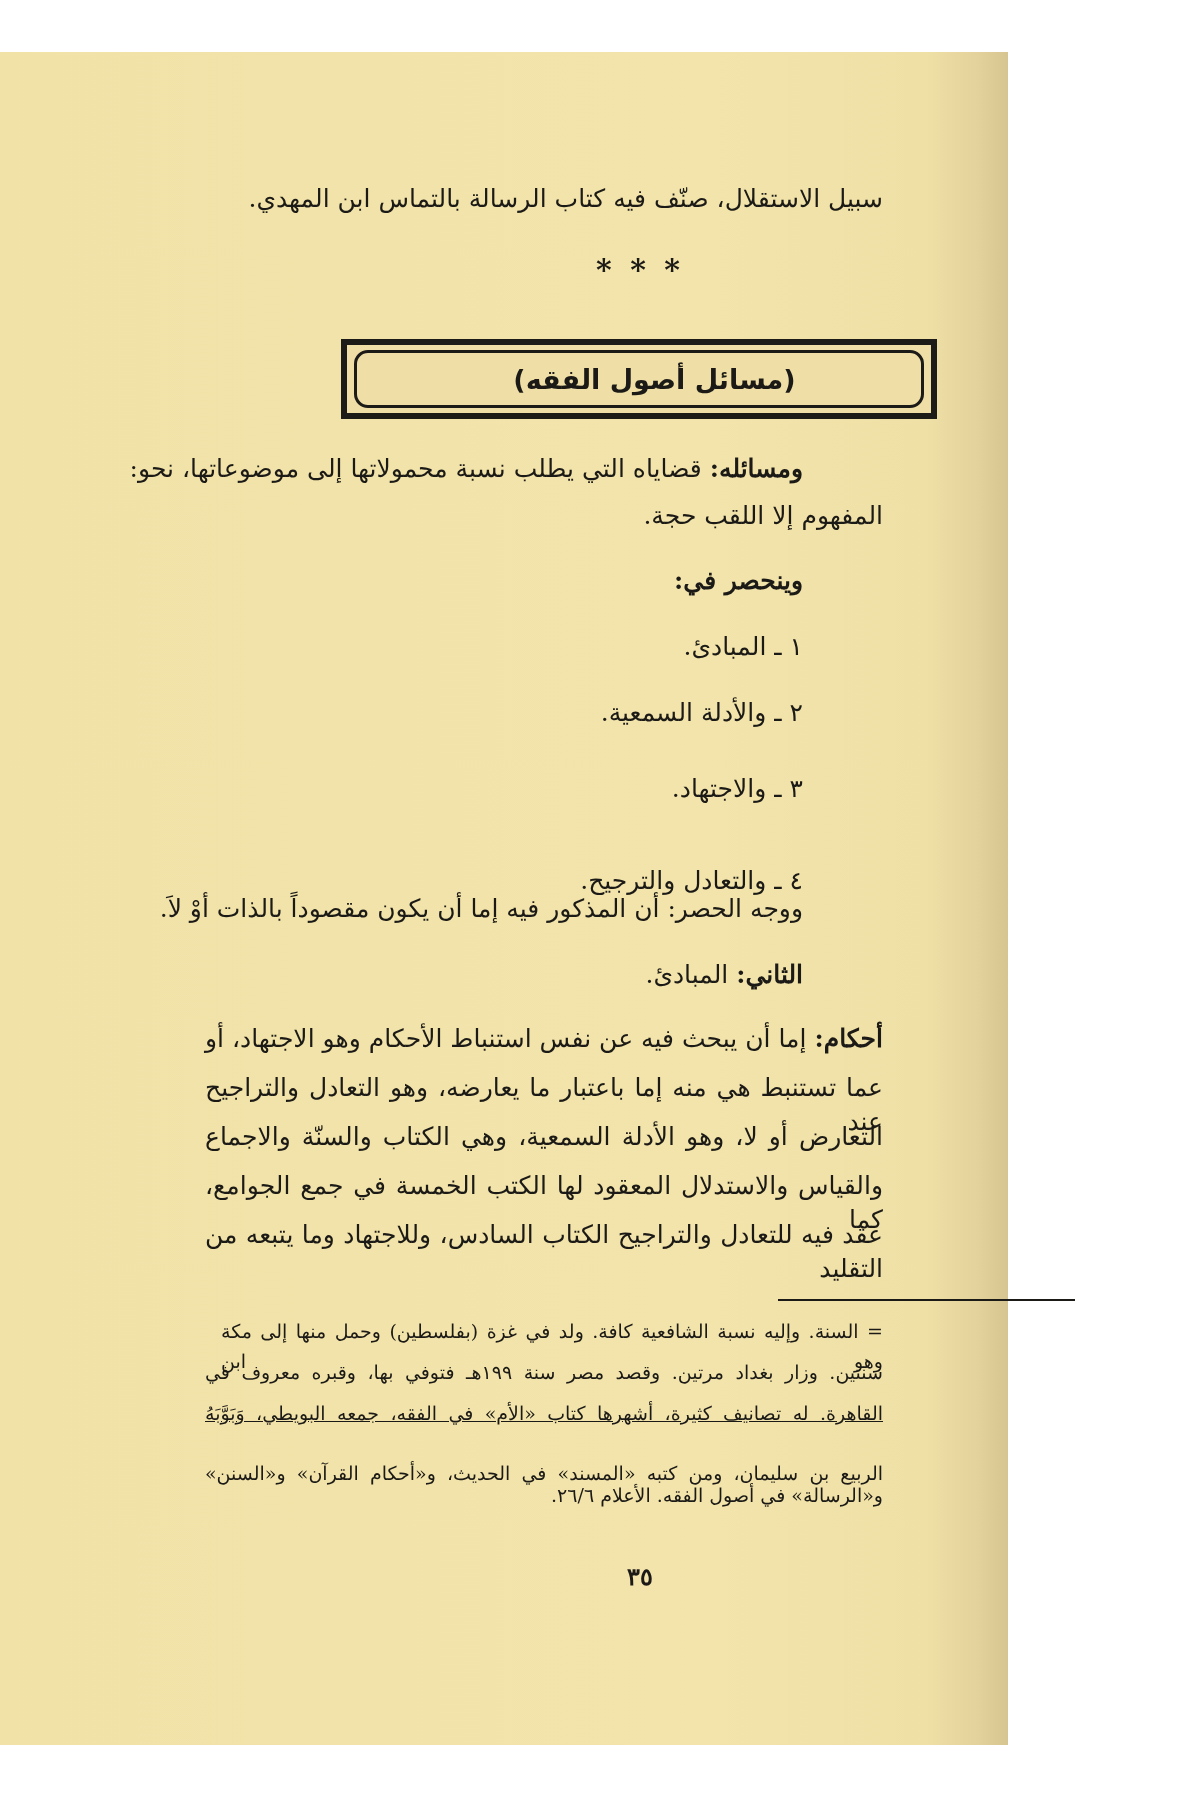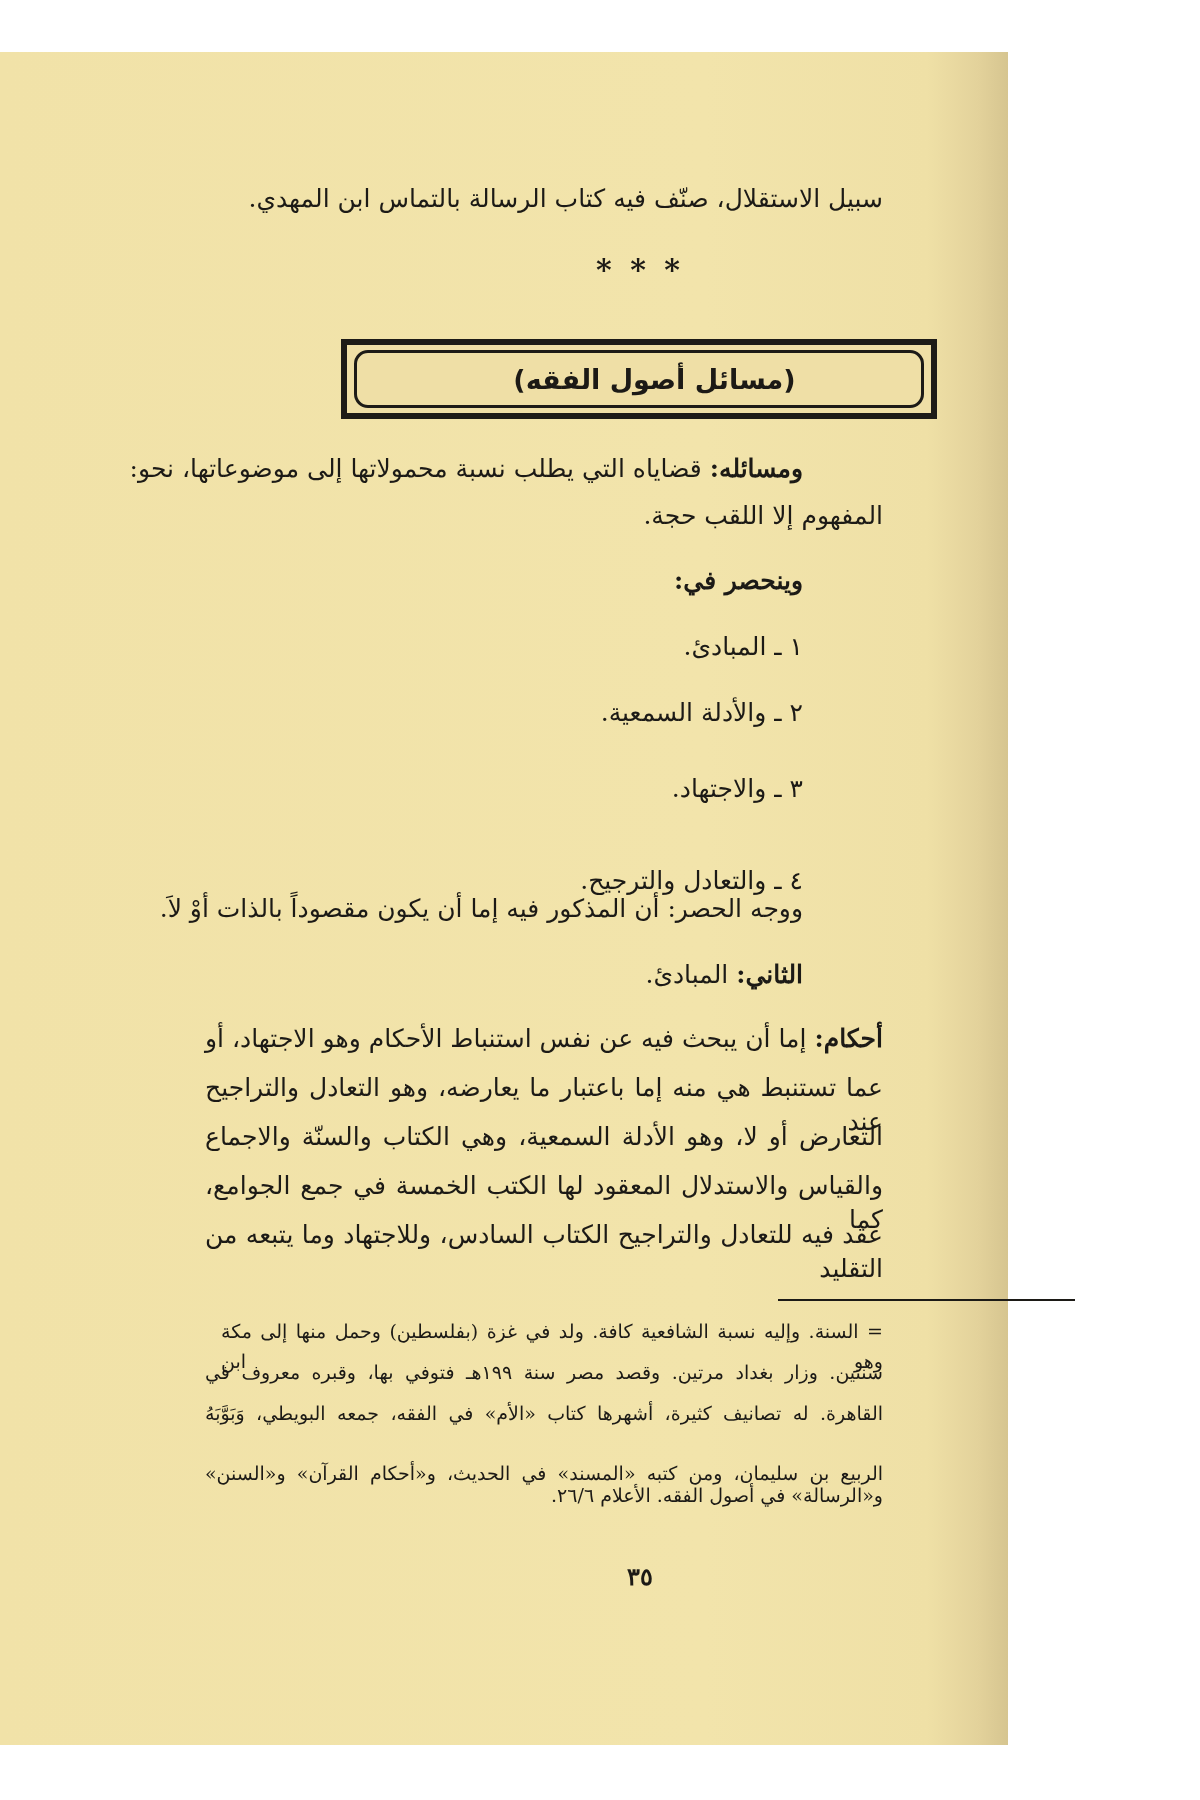--- a/index.html
+++ b/index.html
@@ -136,18 +136,18 @@
   </div>
   <div class="line just" style="right:125px; left:205px; top:1019px;">عما تستنبط هي منه إما باعتبار ما يعارضه، وهو التعادل والتراجيح عند</div>
   <div class="line just" style="right:125px; left:205px; top:1068px;">التعارض أو لا، وهو الأدلة السمعية، وهي الكتاب والسنّة والاجماع</div>
   <div class="line just" style="right:125px; left:205px; top:1117px;">والقياس والاستدلال المعقود لها الكتب الخمسة في جمع الجوامع، كما</div>
   <div class="line just" style="right:125px; left:205px; top:1166px;">عقد فيه للتعادل والتراجيح الكتاب السادس، وللاجتهاد وما يتبعه من التقليد</div>
 
   <div class="footnote-rule"></div>
 
   <div class="line fn just" style="right:125px; left:189px; top:1264px;margin-left:32px;">= السنة. وإليه نسبة الشافعية كافة. ولد في غزة (بفلسطين) وحمل منها إلى مكة وهو ابن</div>
   <div class="line fn just" style="right:125px; left:205px; top:1305px;">سنتين. وزار بغداد مرتين. وقصد مصر سنة ١٩٩هـ فتوفي بها، وقبره معروف في</div>
-  <div class="line fn just" style="right:125px; left:205px; top:1346px;">القاهرة. له تصانيف كثيرة، أشهرها كتاب «الأم» في الفقه، جمعه البويطي، وَبَوَّبَهُ</div>
+  <div class="line fn just" style="right:125px; left:205px; top:1346px;text-decoration:underline;">القاهرة. له تصانيف كثيرة، أشهرها كتاب «الأم» في الفقه، جمعه البويطي، وَبَوَّبَهُ</div>
   <div class="line fn just" style="right:125px; left:205px; top:1387px;margin-top:19px;">الربيع بن سليمان، ومن كتبه «المسند» في الحديث، و«أحكام القرآن» و«السنن»</div>
   <div class="line fn" style="right:125px; top:1428px;">و«الرسالة» في أصول الفقه. الأعلام ٢٦/٦.</div>
 
   <div class="page-number">٣٥</div>
 </div>
 
 </body></html>

